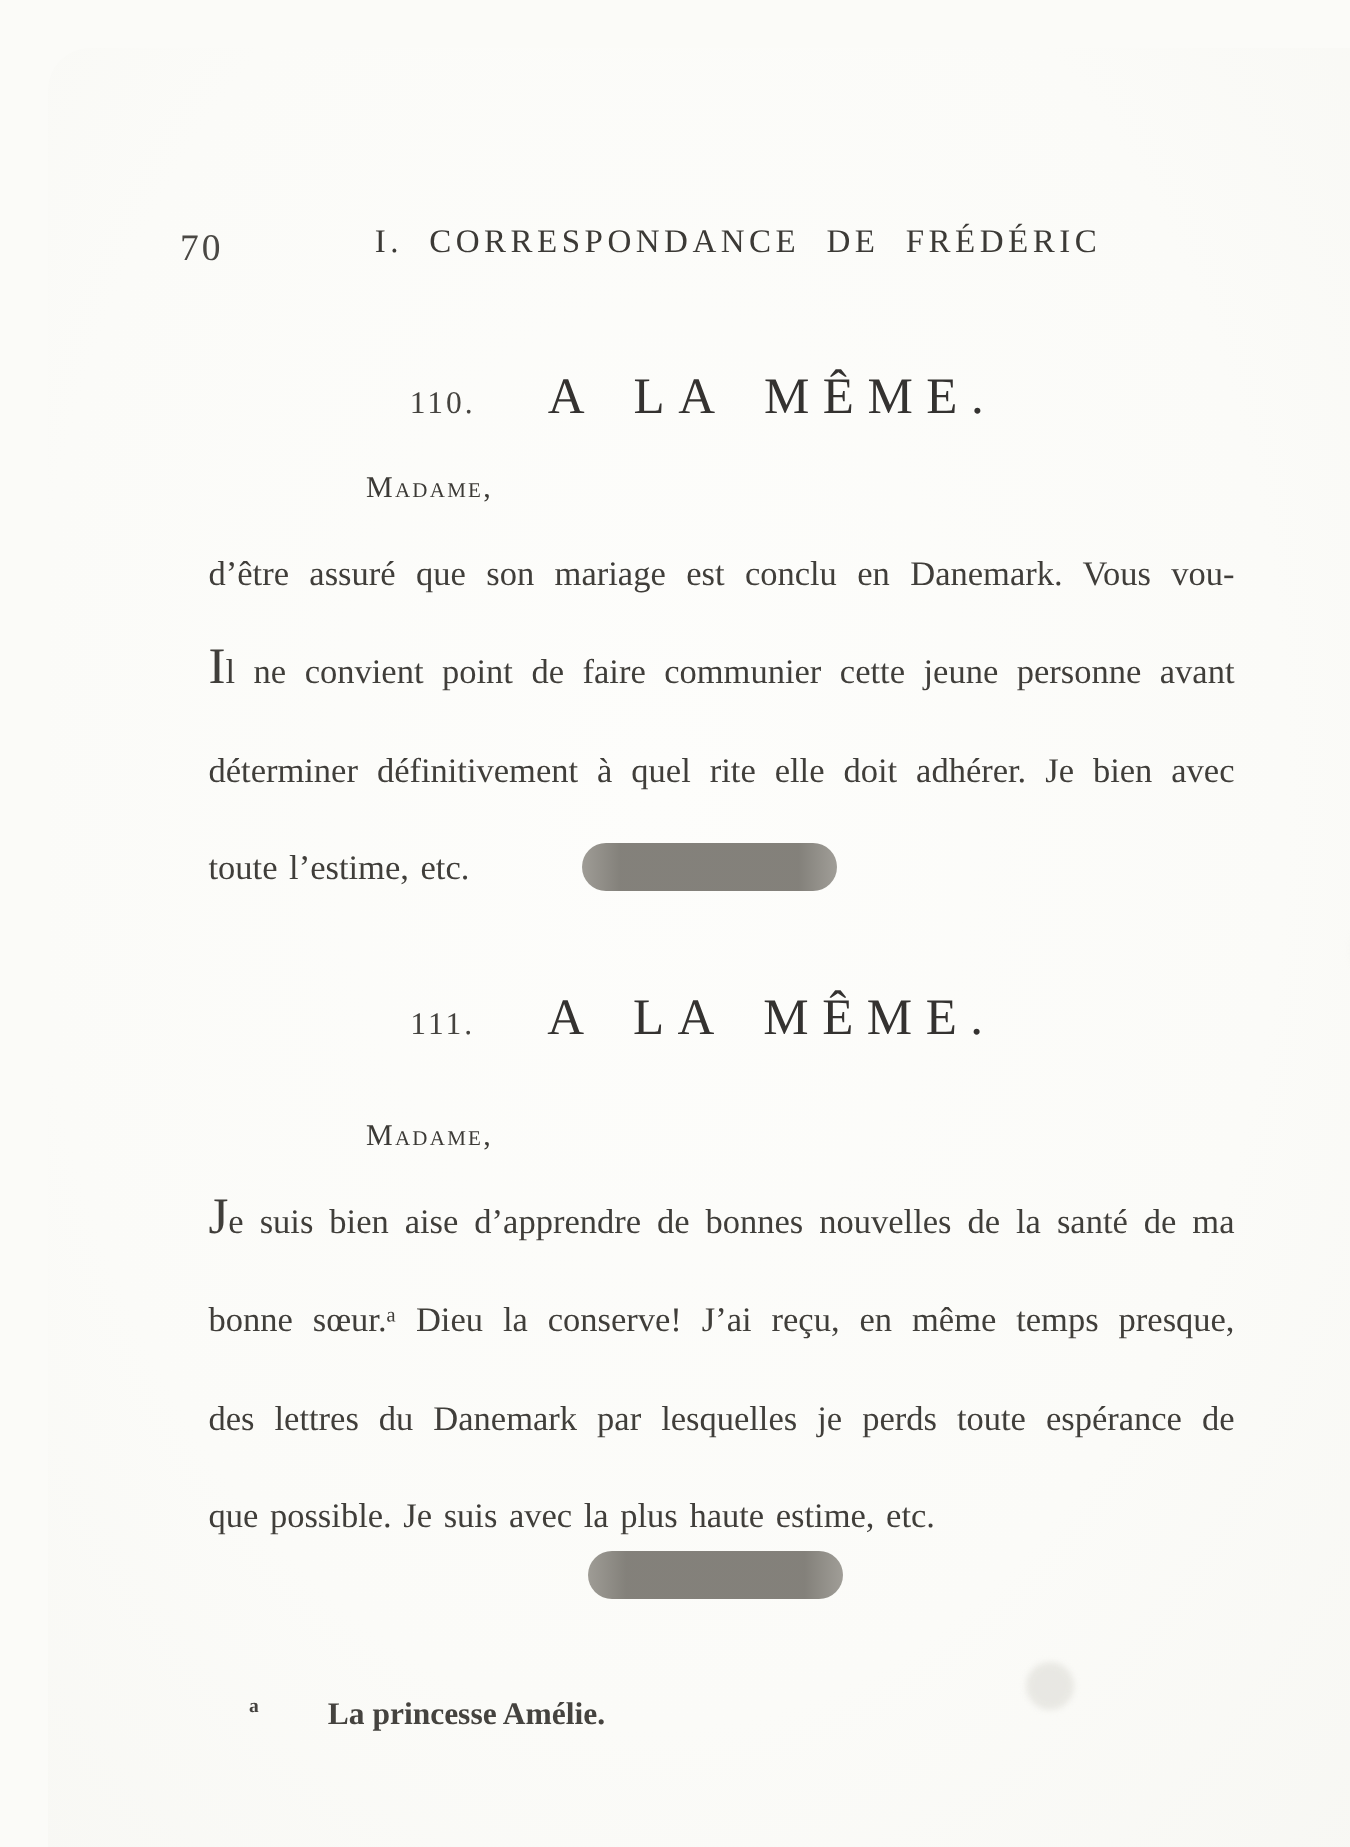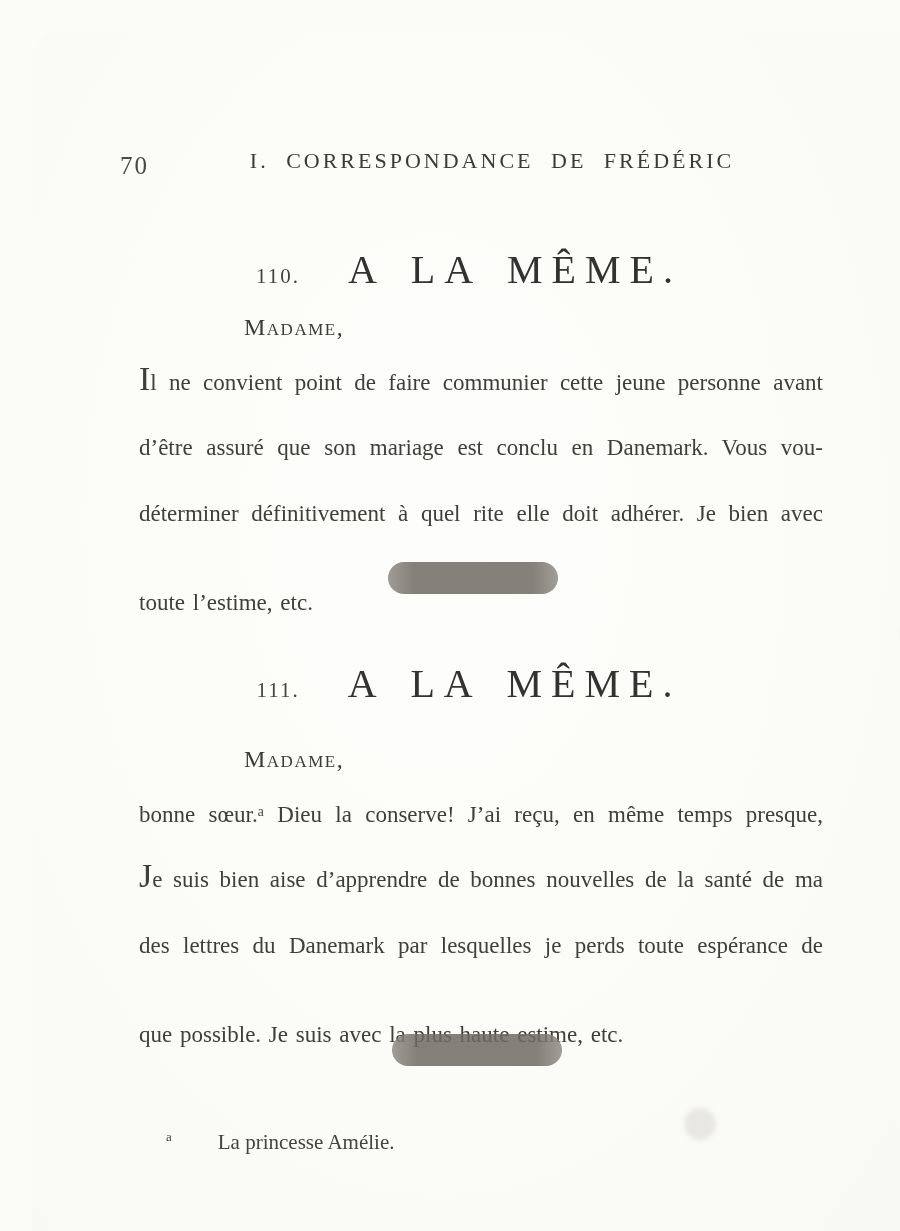--- a/index.html
+++ b/index.html
@@ -47,32 +47,32 @@
     white-space: nowrap;
     color: #343230;
   }
   .letter-heading .letter-number {
     font-size: 21px;
     letter-spacing: 2px;
     margin-right: 16px;
     color: #45433f;
   }
   .letter-heading .letter-title {
-    font-size: 40px;
+    font-size: 34px;
     letter-spacing: 9px;
     word-spacing: 8px;
   }
   .heading-1 { top: 198px; }
   .heading-2 { top: 612px; }
 
   
   .salutation {
     position: absolute;
     left: 196px;
-    font-size: 24px;
+    font-size: 20px;
     font-variant: small-caps;
     letter-spacing: 1.5px;
     line-height: 1;
     color: #3c3a36;
   }
   .salutation-1 { top: 267px; }
   .salutation-2 { top: 699px; }
 
   
   .para {
@@ -86,21 +86,20 @@
   }
   .para-1 { top: 302px; }
   .para-2 { top: 734px; }
   .text-line {
     text-align: justify;
     text-align-last: justify;
     white-space: normal;
   }
   .text-line.last {
     text-align-last: left;
-    margin-top: 24px;
   }
   .text-line.first::first-letter {
     font-size: 34px;
     line-height: 0;
   }
 
   
   .divider {
     position: absolute;
     height: 2px;
@@ -111,20 +110,21 @@
   .divider-1 { left: 356px; top: 530px; }
   .divider-2 { left: 360px; top: 1002px; }
 
   
   .footnote {
     position: absolute;
     left: 102px;
     top: 1081px;
     font-size: 21px;
     color: #45433f;
+    font-weight: bold;
   }
   .footnote sup {
     font-size: 13px;
     margin-right: 14px;
     vertical-align: 8px;
   }
 
   
   .smudge-right {
     position: absolute;
@@ -156,35 +156,35 @@
 <div class="page">
 
   <div class="page-number">70</div>
   <div class="running-header">I. CORRESPONDANCE DE FRÉDÉRIC</div>
 
   <div class="letter-heading heading-1">
     <span class="letter-number">110.</span><span class="letter-title">A LA MÊME.</span>
   </div>
   <div class="salutation salutation-1">Madame,</div>
   <div class="para para-1">
+    <div class="text-line">d’être assuré que son mariage est conclu en Danemark. Vous vou-</div>
     <div class="text-line first">Il ne convient point de faire communier cette jeune personne avant</div>
-    <div class="text-line">d’être assuré que son mariage est conclu en Danemark. Vous vou-</div>
     <div class="text-line">déterminer définitivement à quel rite elle doit adhérer. Je bien avec</div>
     <div class="text-line last">toute l’estime, etc.</div>
   </div>
 
   <div class="divider divider-1"></div>
 
   <div class="letter-heading heading-2">
     <span class="letter-number">111.</span><span class="letter-title">A LA MÊME.</span>
   </div>
   <div class="salutation salutation-2">Madame,</div>
   <div class="para para-2">
+    <div class="text-line first">Je suis bien aise d’apprendre de bonnes nouvelles de la santé de ma</div>
     <div class="text-line">bonne sœur.ᵃ Dieu la conserve! J’ai reçu, en même temps presque,</div>
-    <div class="text-line first">Je suis bien aise d’apprendre de bonnes nouvelles de la santé de ma</div>
     <div class="text-line">des lettres du Danemark par lesquelles je perds toute espérance de</div>
     <div class="text-line last">que possible. Je suis avec la plus haute estime, etc.</div>
   </div>
 
   <div class="divider divider-2"></div>
 
   <div class="footnote">
     <sup>a</sup><span>La princesse Amélie.</span>
   </div>
 

